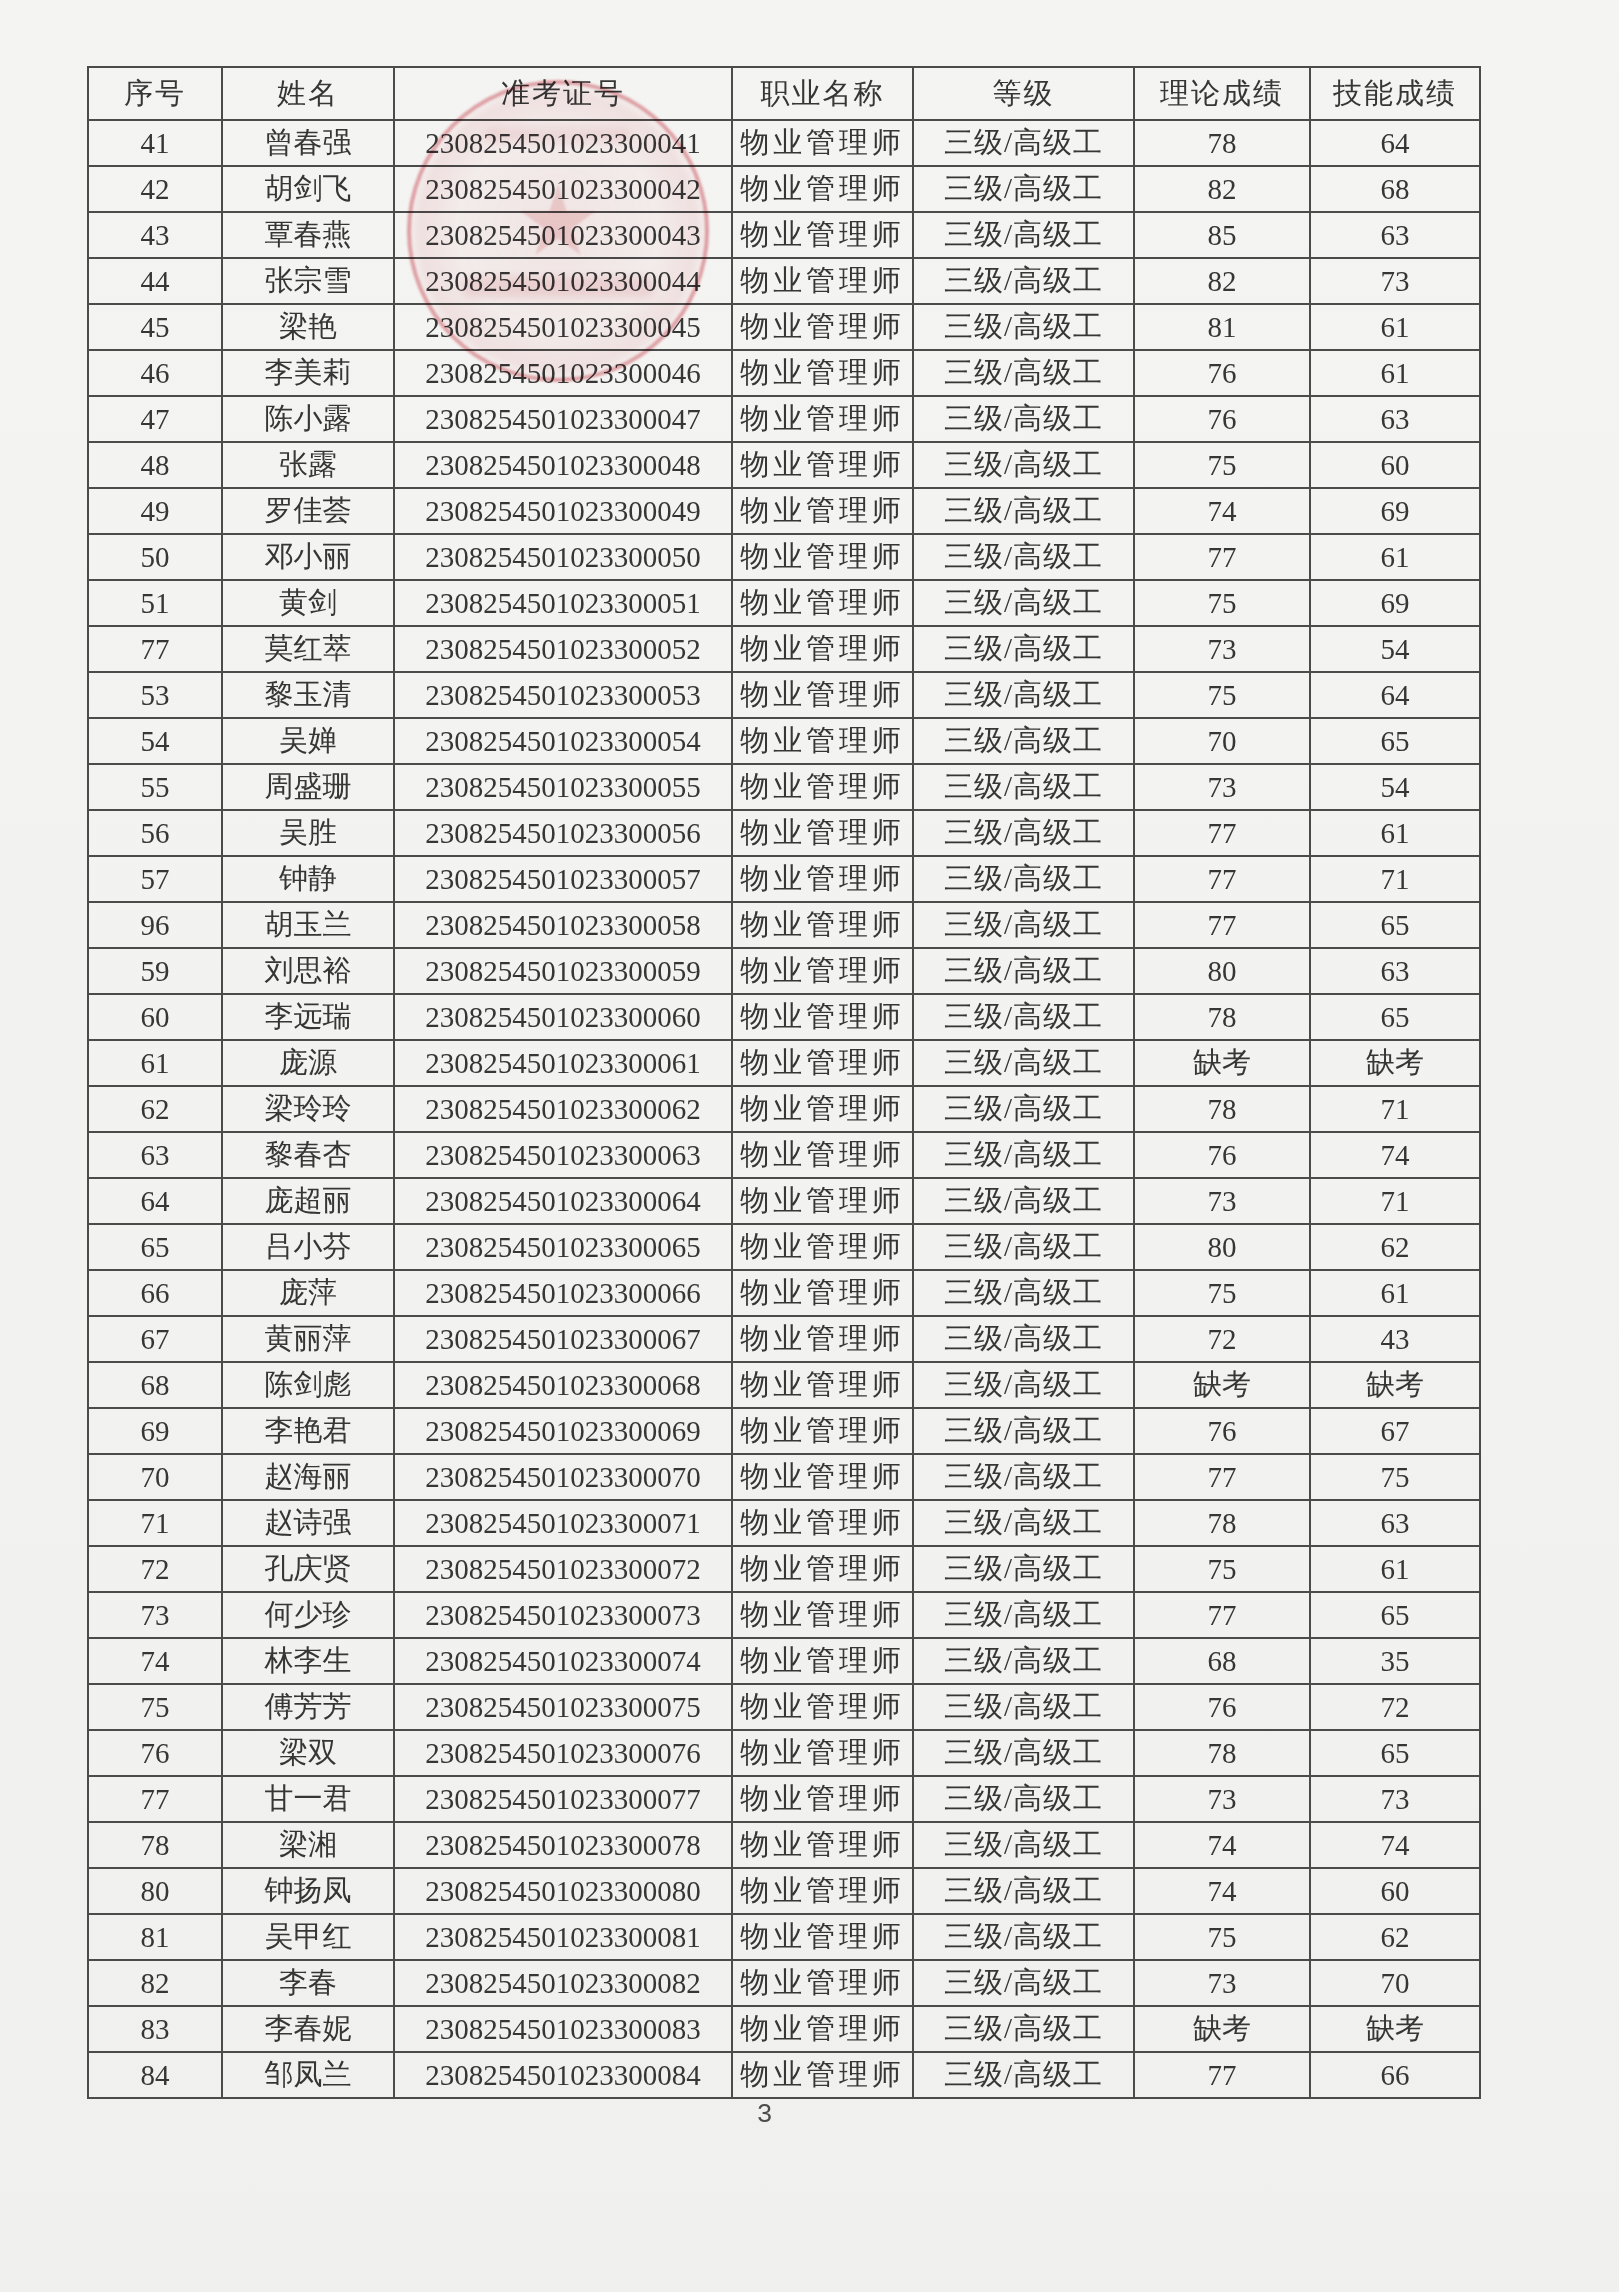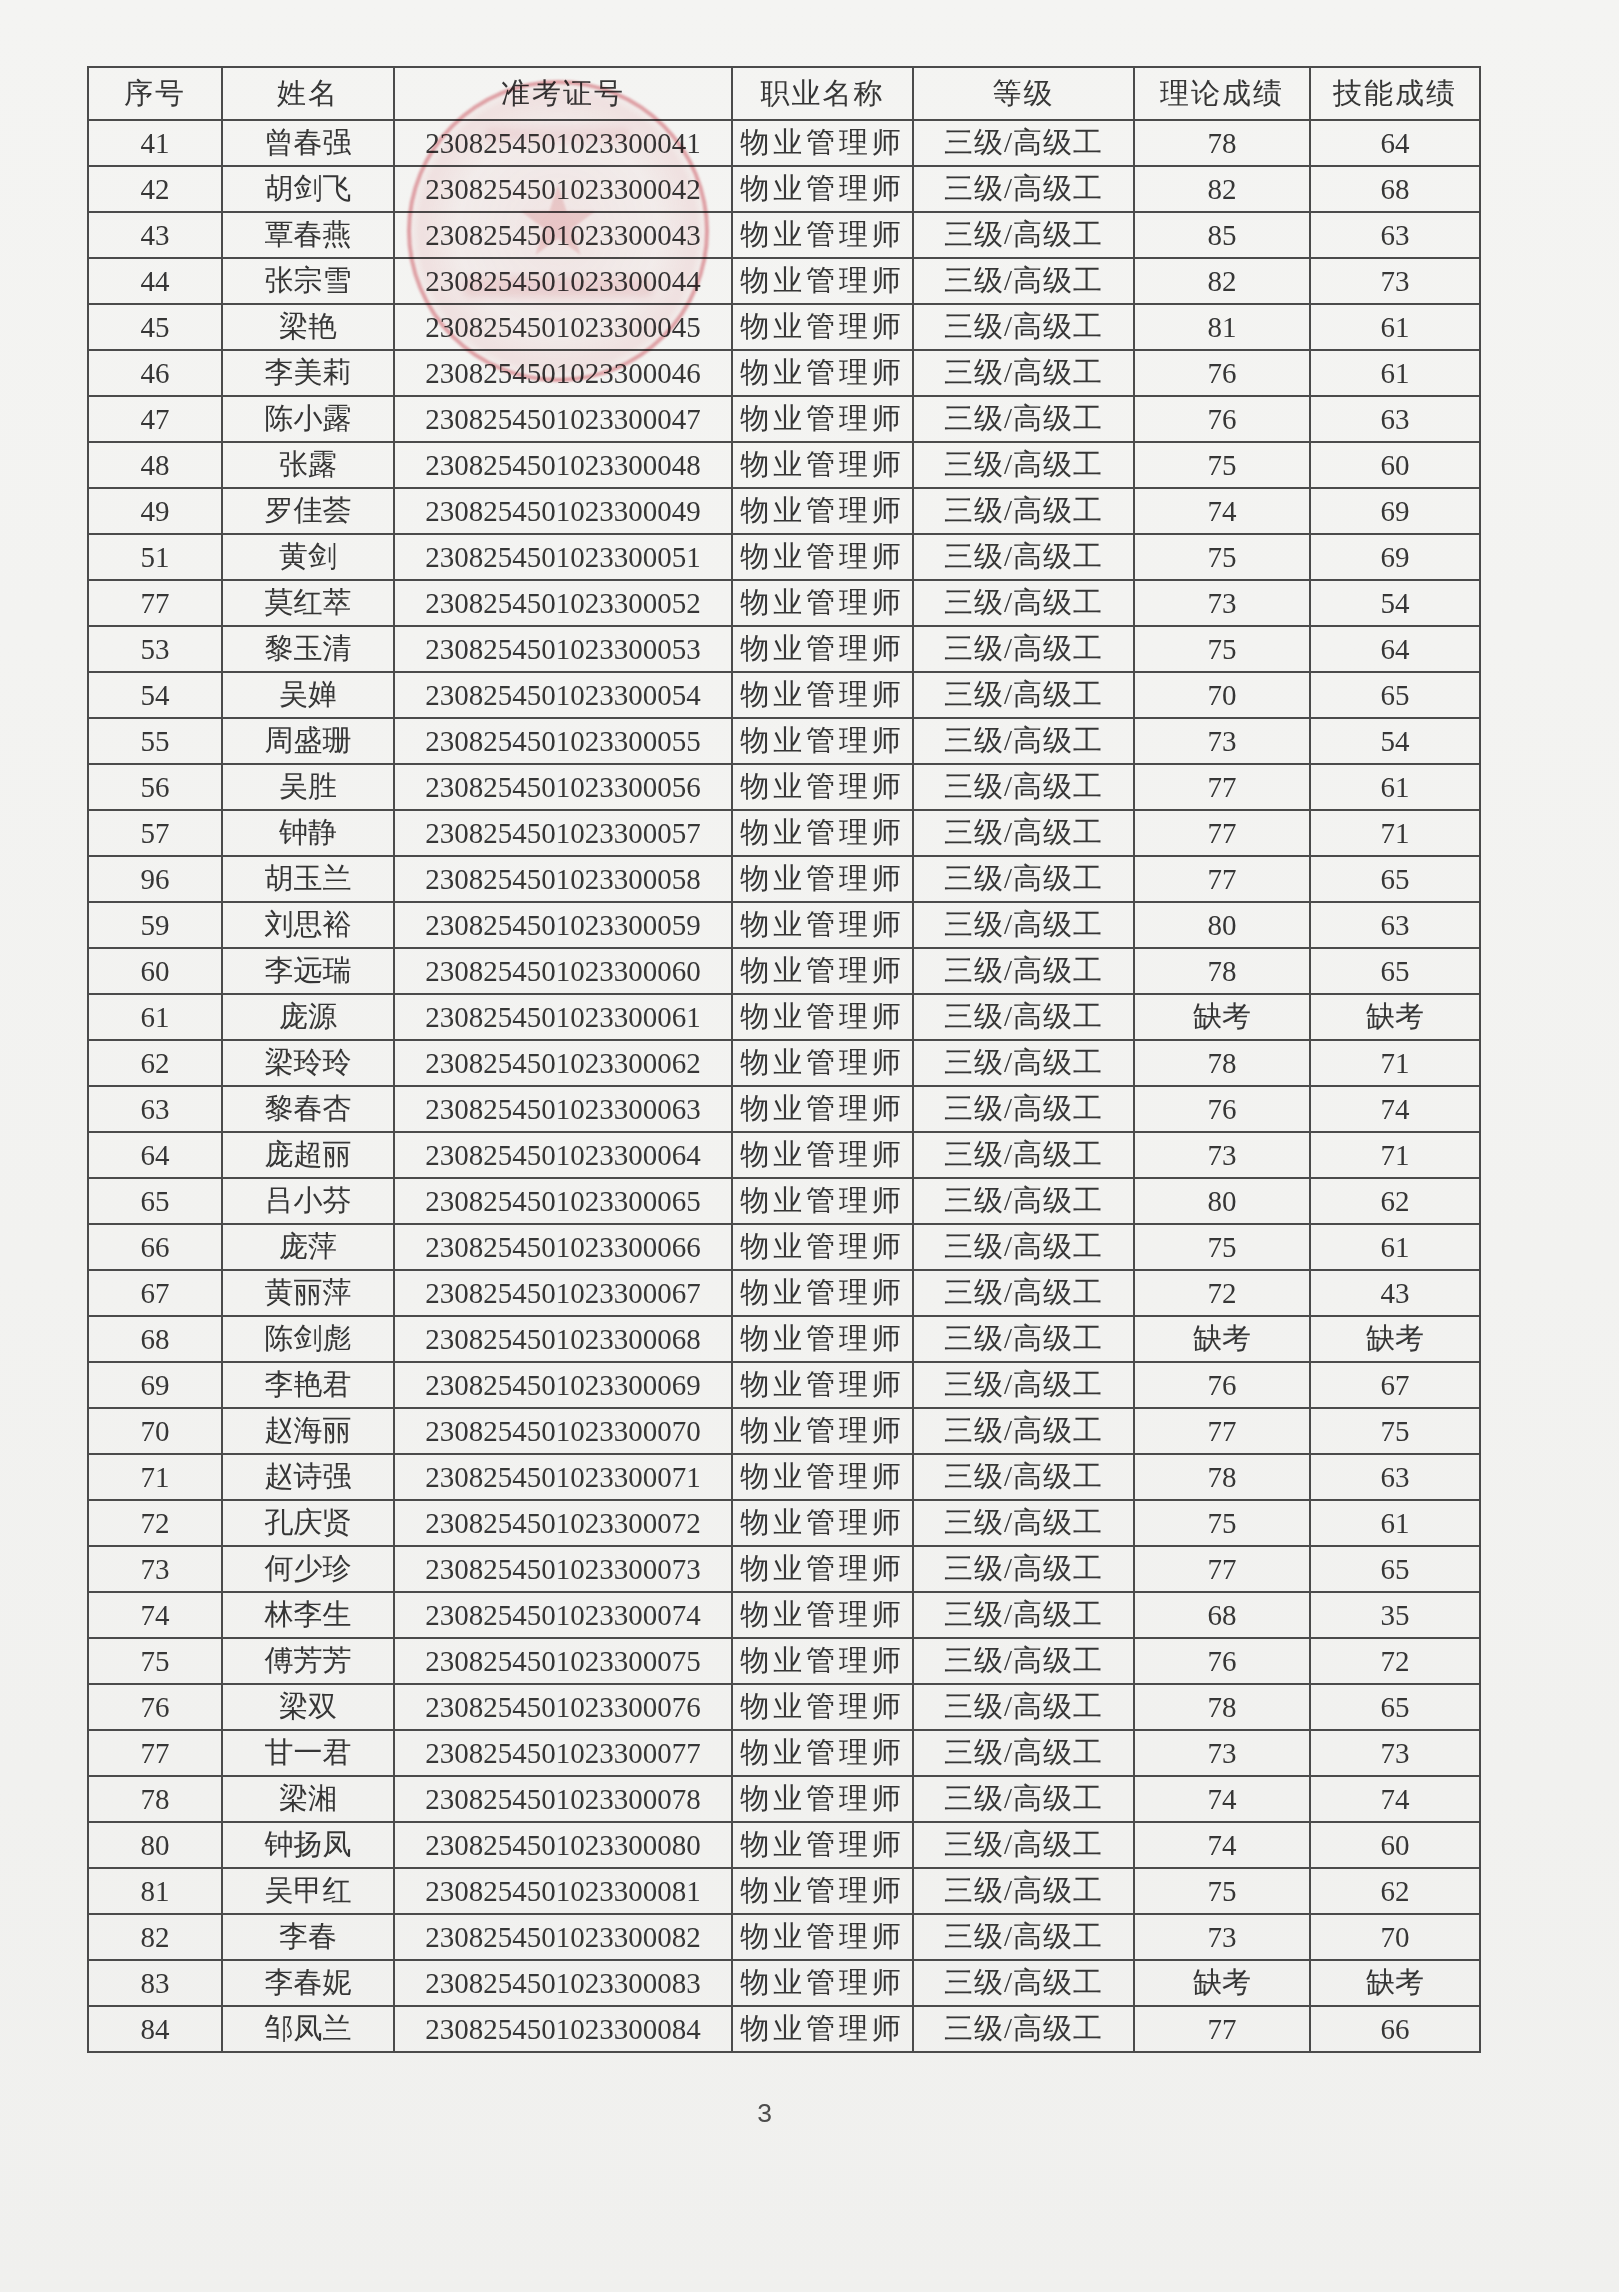--- a/index.html
+++ b/index.html
@@ -171,20 +171,29 @@
         <tr>
           <td class="c0">49</td>
           <td class="c1">罗佳荟</td>
           <td class="c2">2308254501023300049</td>
           <td class="c3">物业管理师</td>
           <td class="c4">三级/高级工</td>
           <td class="c5">74</td>
           <td class="c6">69</td>
         </tr>
         <tr>
+          <td class="c0">50</td>
+          <td class="c1">邓小丽</td>
+          <td class="c2">2308254501023300050</td>
+          <td class="c3">物业管理师</td>
+          <td class="c4">三级/高级工</td>
+          <td class="c5">77</td>
+          <td class="c6">61</td>
+        </tr>
+        <tr>
           <td class="c0">51</td>
           <td class="c1">黄剑</td>
           <td class="c2">2308254501023300051</td>
           <td class="c3">物业管理师</td>
           <td class="c4">三级/高级工</td>
           <td class="c5">75</td>
           <td class="c6">69</td>
         </tr>
         <tr>
           <td class="c0">77</td>

